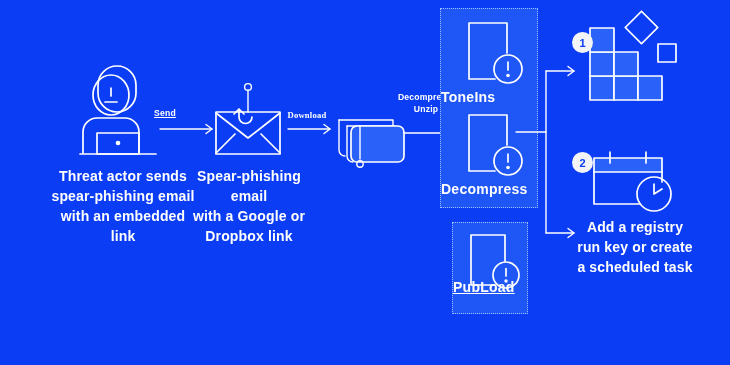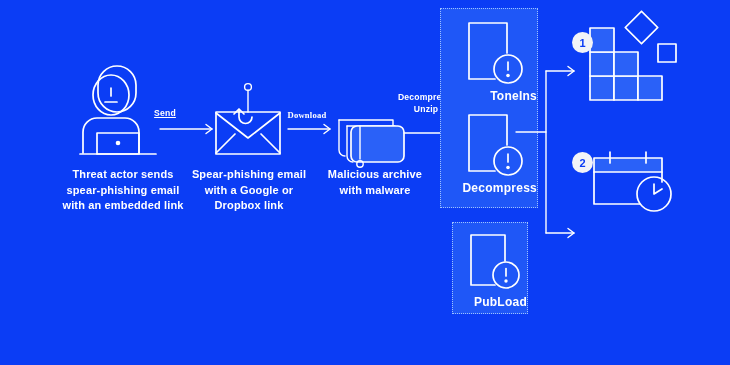--- a/index.html
+++ b/index.html
@@ -16,21 +16,21 @@
     font-family: "Liberation Sans", sans-serif;
     color: #ffffff;
   }
   .node {
     position: absolute;
     box-sizing: border-box;
   }
   .caption {
     position: absolute;
     text-align: center;
-    font-size: 11px;
+    font-size: 14px;
     font-weight: bold;
     line-height: 1.42;
     letter-spacing: 0.15px;
     color: #ffffff;
     white-space: pre-line;
   }
   .edge-label {
     position: absolute;
     text-align: center;
     font-size: 8.6px;
@@ -42,22 +42,22 @@
   }
   .panel {
     position: absolute;
     box-sizing: border-box;
     background: #1f57f7;
     border: 1.6px dotted #9dc0ff;
   }
   .file-label {
     position: absolute;
     width: 100%;
-    text-align: right;
-    font-size: 12px;
+    text-align: left;
+    font-size: 14px;
     font-weight: bold;
     letter-spacing: 0.25px;
     color: #ffffff;
   }
   .badge {
     position: absolute;
     width: 21px;
     height: 21px;
     border-radius: 50%;
     background: #f2f4f8;
@@ -144,22 +144,20 @@
 
       <path class="ln-thin" d="M14 20 h48"></path>
       <path class="ln-thin" d="M14 20 v30 a6 6 0 0 0 6 6"></path>
 
       <path class="blk" d="M24 20 h41 a6 6 0 0 1 6 6 v24 a6 6 0 0 1 -6 6 h-41 a6 6 0 0 1 -6 -6 v-24 a6 6 0 0 1 6 -6 z"></path>
 
       <line class="ln-thin" x1="27" y1="20" x2="27" y2="53"></line>
       <circle class="ln-thin" cx="27" cy="58" r="3.2"></circle>
     </svg>
   </div>
-  <div class="caption" style="left:320px; top:167px; width:110px;">Malicious archive
-with malware</div>
 
   <div class="edge-label" style="left:385px; top:92px; width:82px;">Decompress/
 Unzip</div>
   <div class="node" style="left:404px; top:126px; width:56px; height:14px;">
     <svg width="56" height="14" viewBox="0 0 56 14">
       <line class="ln-thin" x1="0" y1="7" x2="50" y2="7"></line>
       <polyline class="ln-thin" points="44,2.5 50,7 44,11.5"></polyline>
     </svg>
   </div>
 
@@ -188,21 +186,21 @@
 
   <div class="panel" style="left:452px; top:222px; width:76px; height:92px;">
     <div class="node" style="left:8px; top:10px; width:62px; height:58px;">
       <svg width="62" height="58" viewBox="0 0 62 58">
         <path class="ln" d="M10 2 h34 v26 M10 2 v50 h24"></path>
         <circle class="ln" cx="45" cy="42" r="13"></circle>
         <line class="ln" x1="45" y1="35.5" x2="45" y2="43"></line>
         <circle class="solidw" cx="45" cy="48" r="1.7"></circle>
       </svg>
     </div>
-    <div class="file-label" style="top:72px;">PubLoad</div>
+    <div class="file-label" style="top:56px;text-decoration:underline;">PubLoad</div>
   </div>
 
   <div class="node" style="left:516px; top:55px; width:76px; height:192px;">
     <svg width="76" height="192" viewBox="0 0 76 192">
 
       <line class="ln-thin" x1="0" y1="77" x2="30" y2="77"></line>
 
       <line class="ln-thin" x1="30" y1="16" x2="30" y2="178"></line>
 
       <path class="ln-thin" d="M30 16 h28"></path>
@@ -239,14 +237,17 @@
       <line class="ln" x1="22" y1="2" x2="22" y2="13"></line>
       <line class="ln" x1="58" y1="2" x2="58" y2="13"></line>
 
       <path class="ln" d="M6 22 v32 h46"></path>
       <path class="ln" d="M74 22 v10"></path>
 
       <circle class="ln" cx="66" cy="44" r="17"></circle>
       <polyline class="ln" points="66,34 66,44 74,39"></polyline>
     </svg>
   </div>
+  <div class="caption" style="left:570px; top:218px; width:130px;">Add a registry
+run key or create
+a scheduled task</div>
 
 </div>
 
 </body></html>

